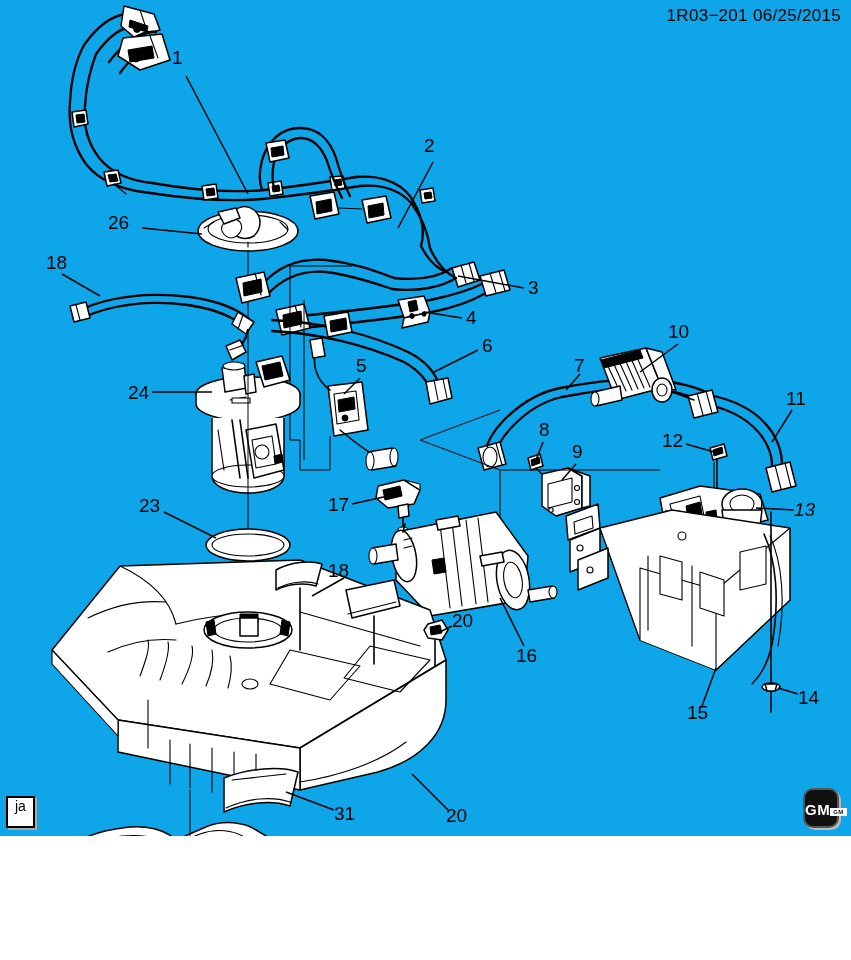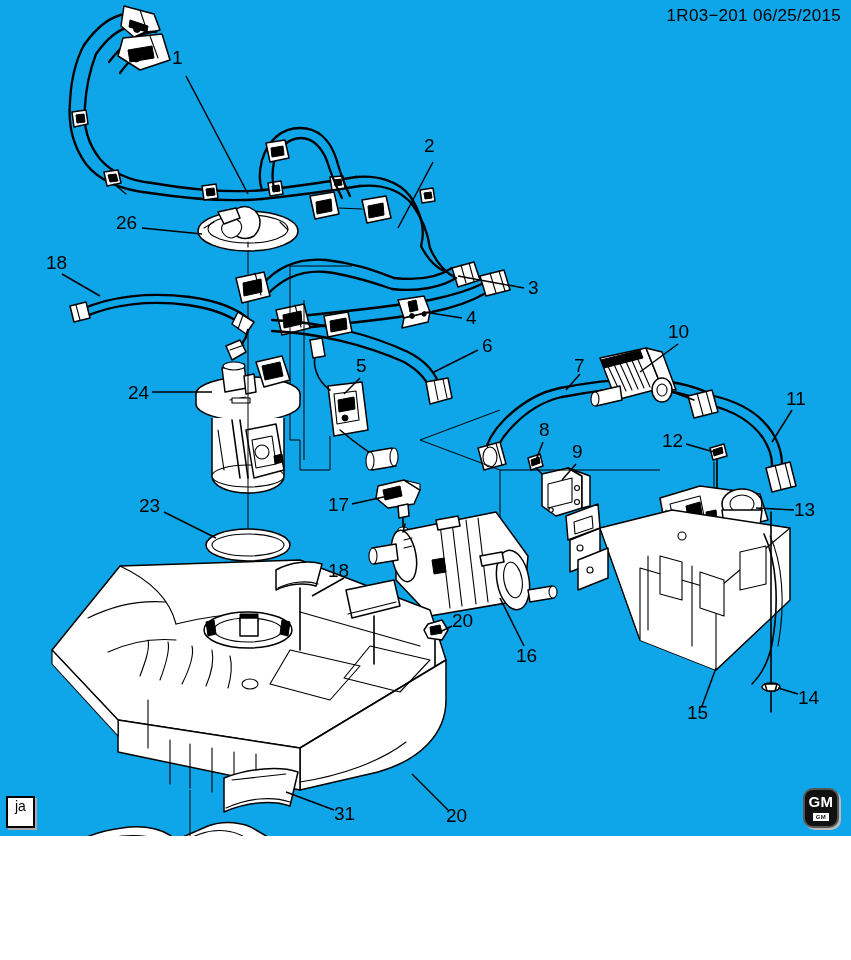--- a/index.html
+++ b/index.html
@@ -50,21 +50,20 @@
     position: absolute;
     right: 12px;
     bottom: 8px;
     width: 36px;
     height: 40px;
     background: #111;
     border: 2px solid #555;
     border-radius: 10px;
     box-shadow: 2px 2px 0 #bbb;
     display: flex;
-    flex-direction: column;
     align-items: center;
     justify-content: flex-start;
     padding-top: 4px;
     box-sizing: border-box;
   }
   .gm-logo .gm-main {
     color: #fff;
     font-size: 15px;
     font-weight: bold;
     line-height: 16px;
@@ -568,34 +567,34 @@
   <div class="callout" style="left:528px;  top:278px;">3</div>
   <div class="callout" style="left:466px;  top:308px;">4</div>
   <div class="callout" style="left:356px;  top:356px;">5</div>
   <div class="callout" style="left:482px;  top:336px;">6</div>
   <div class="callout" style="left:574px;  top:356px;">7</div>
   <div class="callout" style="left:539px;  top:420px;">8</div>
   <div class="callout" style="left:572px;  top:442px;">9</div>
   <div class="callout" style="left:668px;  top:322px;">10</div>
   <div class="callout" style="left:786px;  top:389px;">11</div>
   <div class="callout" style="left:662px;  top:431px;">12</div>
-  <div class="callout" style="left:794px;  top:500px;">13</div>
+  <div class="callout" style="left:794px;  top:500px;font-style:italic;">13</div>
   <div class="callout" style="left:798px;  top:688px;">14</div>
   <div class="callout" style="left:687px;  top:703px;">15</div>
   <div class="callout" style="left:516px;  top:646px;">16</div>
   <div class="callout" style="left:328px;  top:495px;">17</div>
   <div class="callout" style="left:328px;  top:561px;">18</div>
   <div class="callout" style="left:452px;  top:611px;">20</div>
   <div class="callout" style="left:446px;  top:806px;">20</div>
   <div class="callout" style="left:334px;  top:804px;">31</div>
   <div class="callout" style="left:424px;  top:899px;">22</div>
   <div class="callout" style="left:139px;  top:496px;">23</div>
   <div class="callout" style="left:128px;  top:383px;">24</div>
   <div class="callout" style="left:46px;   top:253px;">18</div>
-  <div class="callout" style="left:116px;  top:213px;">26</div>
+  <div class="callout" style="left:108px;  top:213px;">26</div>
 
   <div class="corner-tag">ja</div>
 
   <div class="gm-logo">
     <span class="gm-main">GM</span>
     <span class="gm-sub">GM</span>
   </div>
 
 </div>
 

